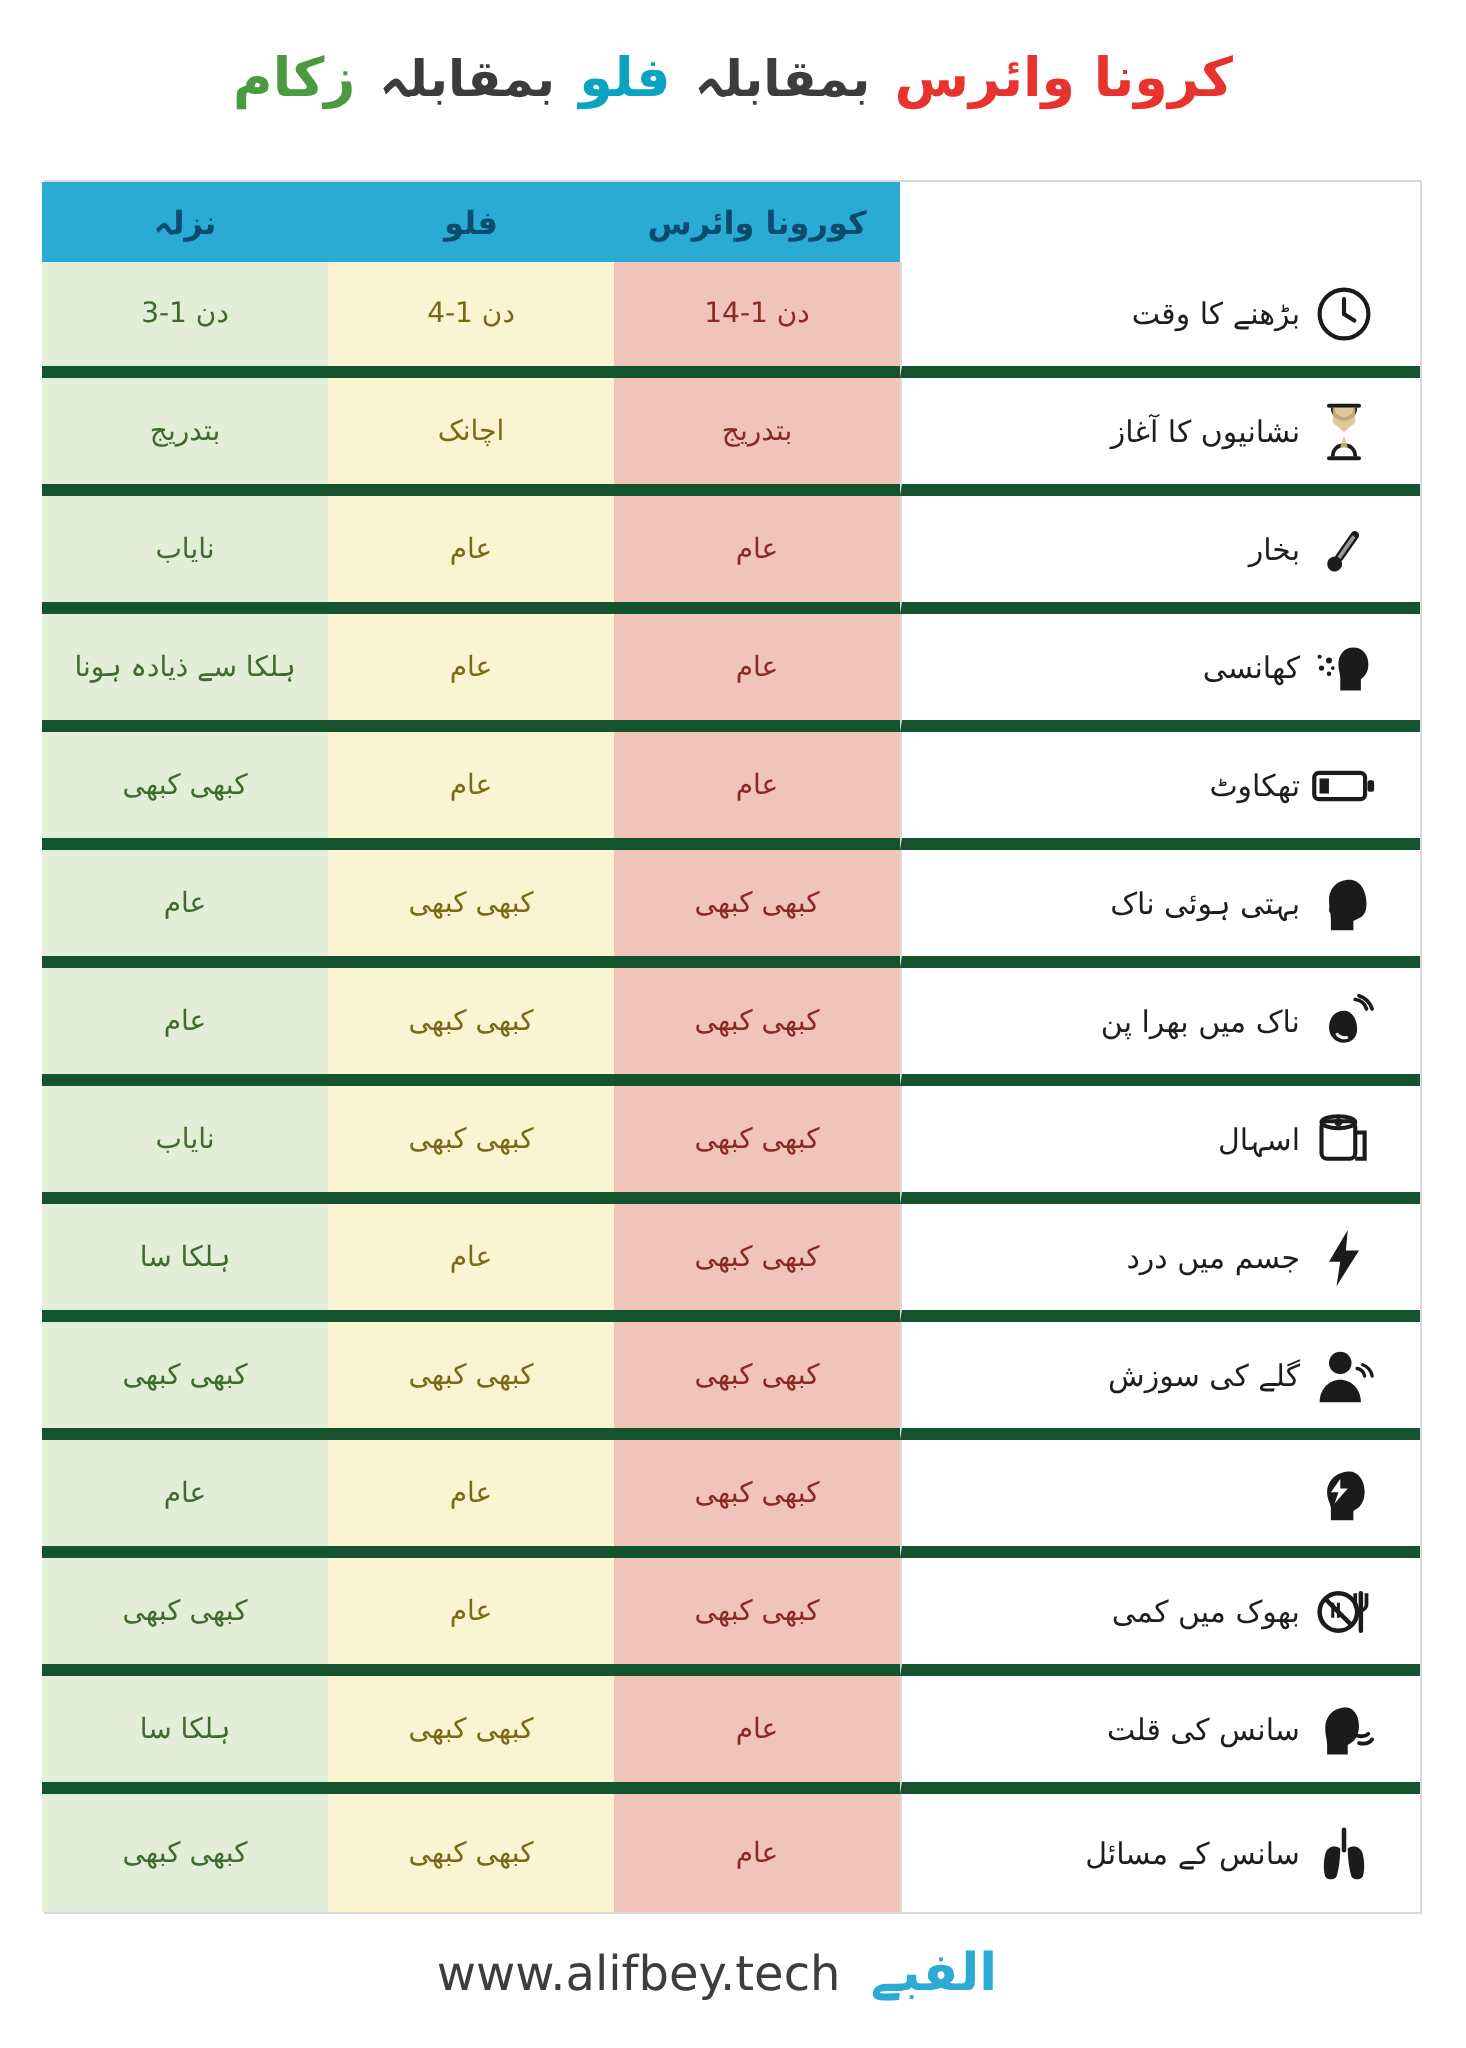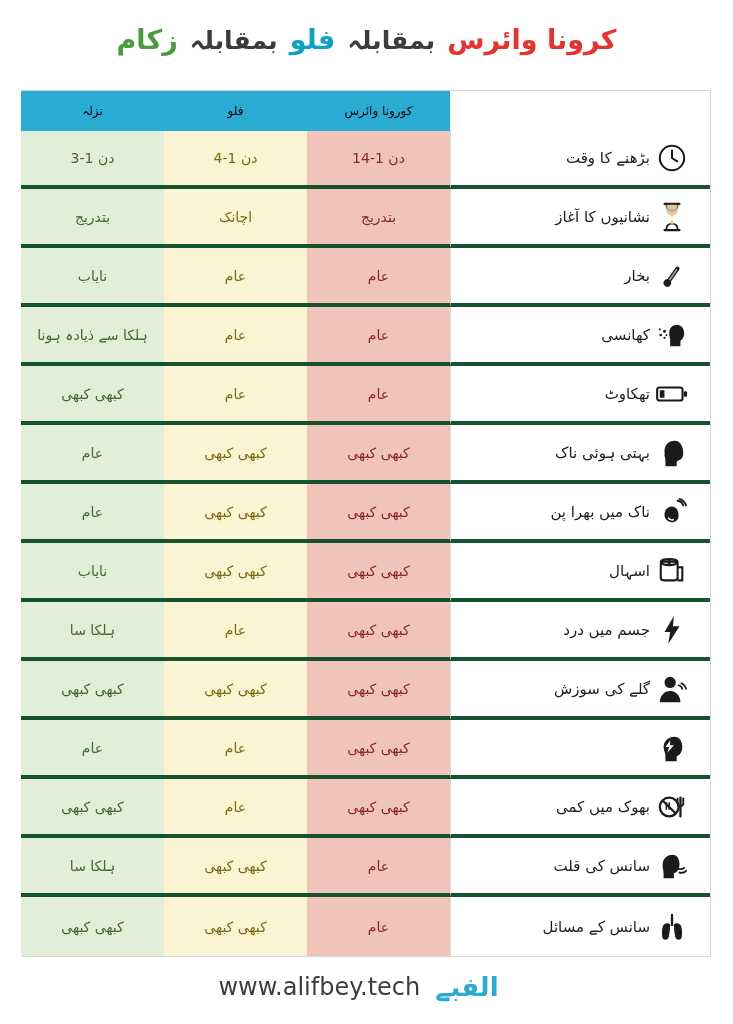--- a/index.html
+++ b/index.html
@@ -44,33 +44,33 @@
     display: flex;
     flex-direction: row;
     width: 689px;
     direction: rtl;
   }
   .header-row {
     background: #29abd4;
     height: 40px;
   }
   .header-row .cell {
-    color: #000000;
-    font-size: 12px;
-    font-weight: normal;
+    color: #0c4a6e;
+    font-size: 16px;
+    font-weight: bold;
     display: flex;
     align-items: center;
     justify-content: center;
     border: none;
   }
   .cell {
     display: flex;
     align-items: center;
     justify-content: center;
-    border-bottom: 4px solid #14532d;
+    border-bottom: 6px solid #14532d;
     font-size: 14px;
   }
   .c-sym {
     width: 260px;
     background: #ffffff;
     justify-content: flex-start;
     padding-right: 16px;
     position: relative;
     color: #1d1d1d;
     border-left: 1px solid #dcdcdc;

